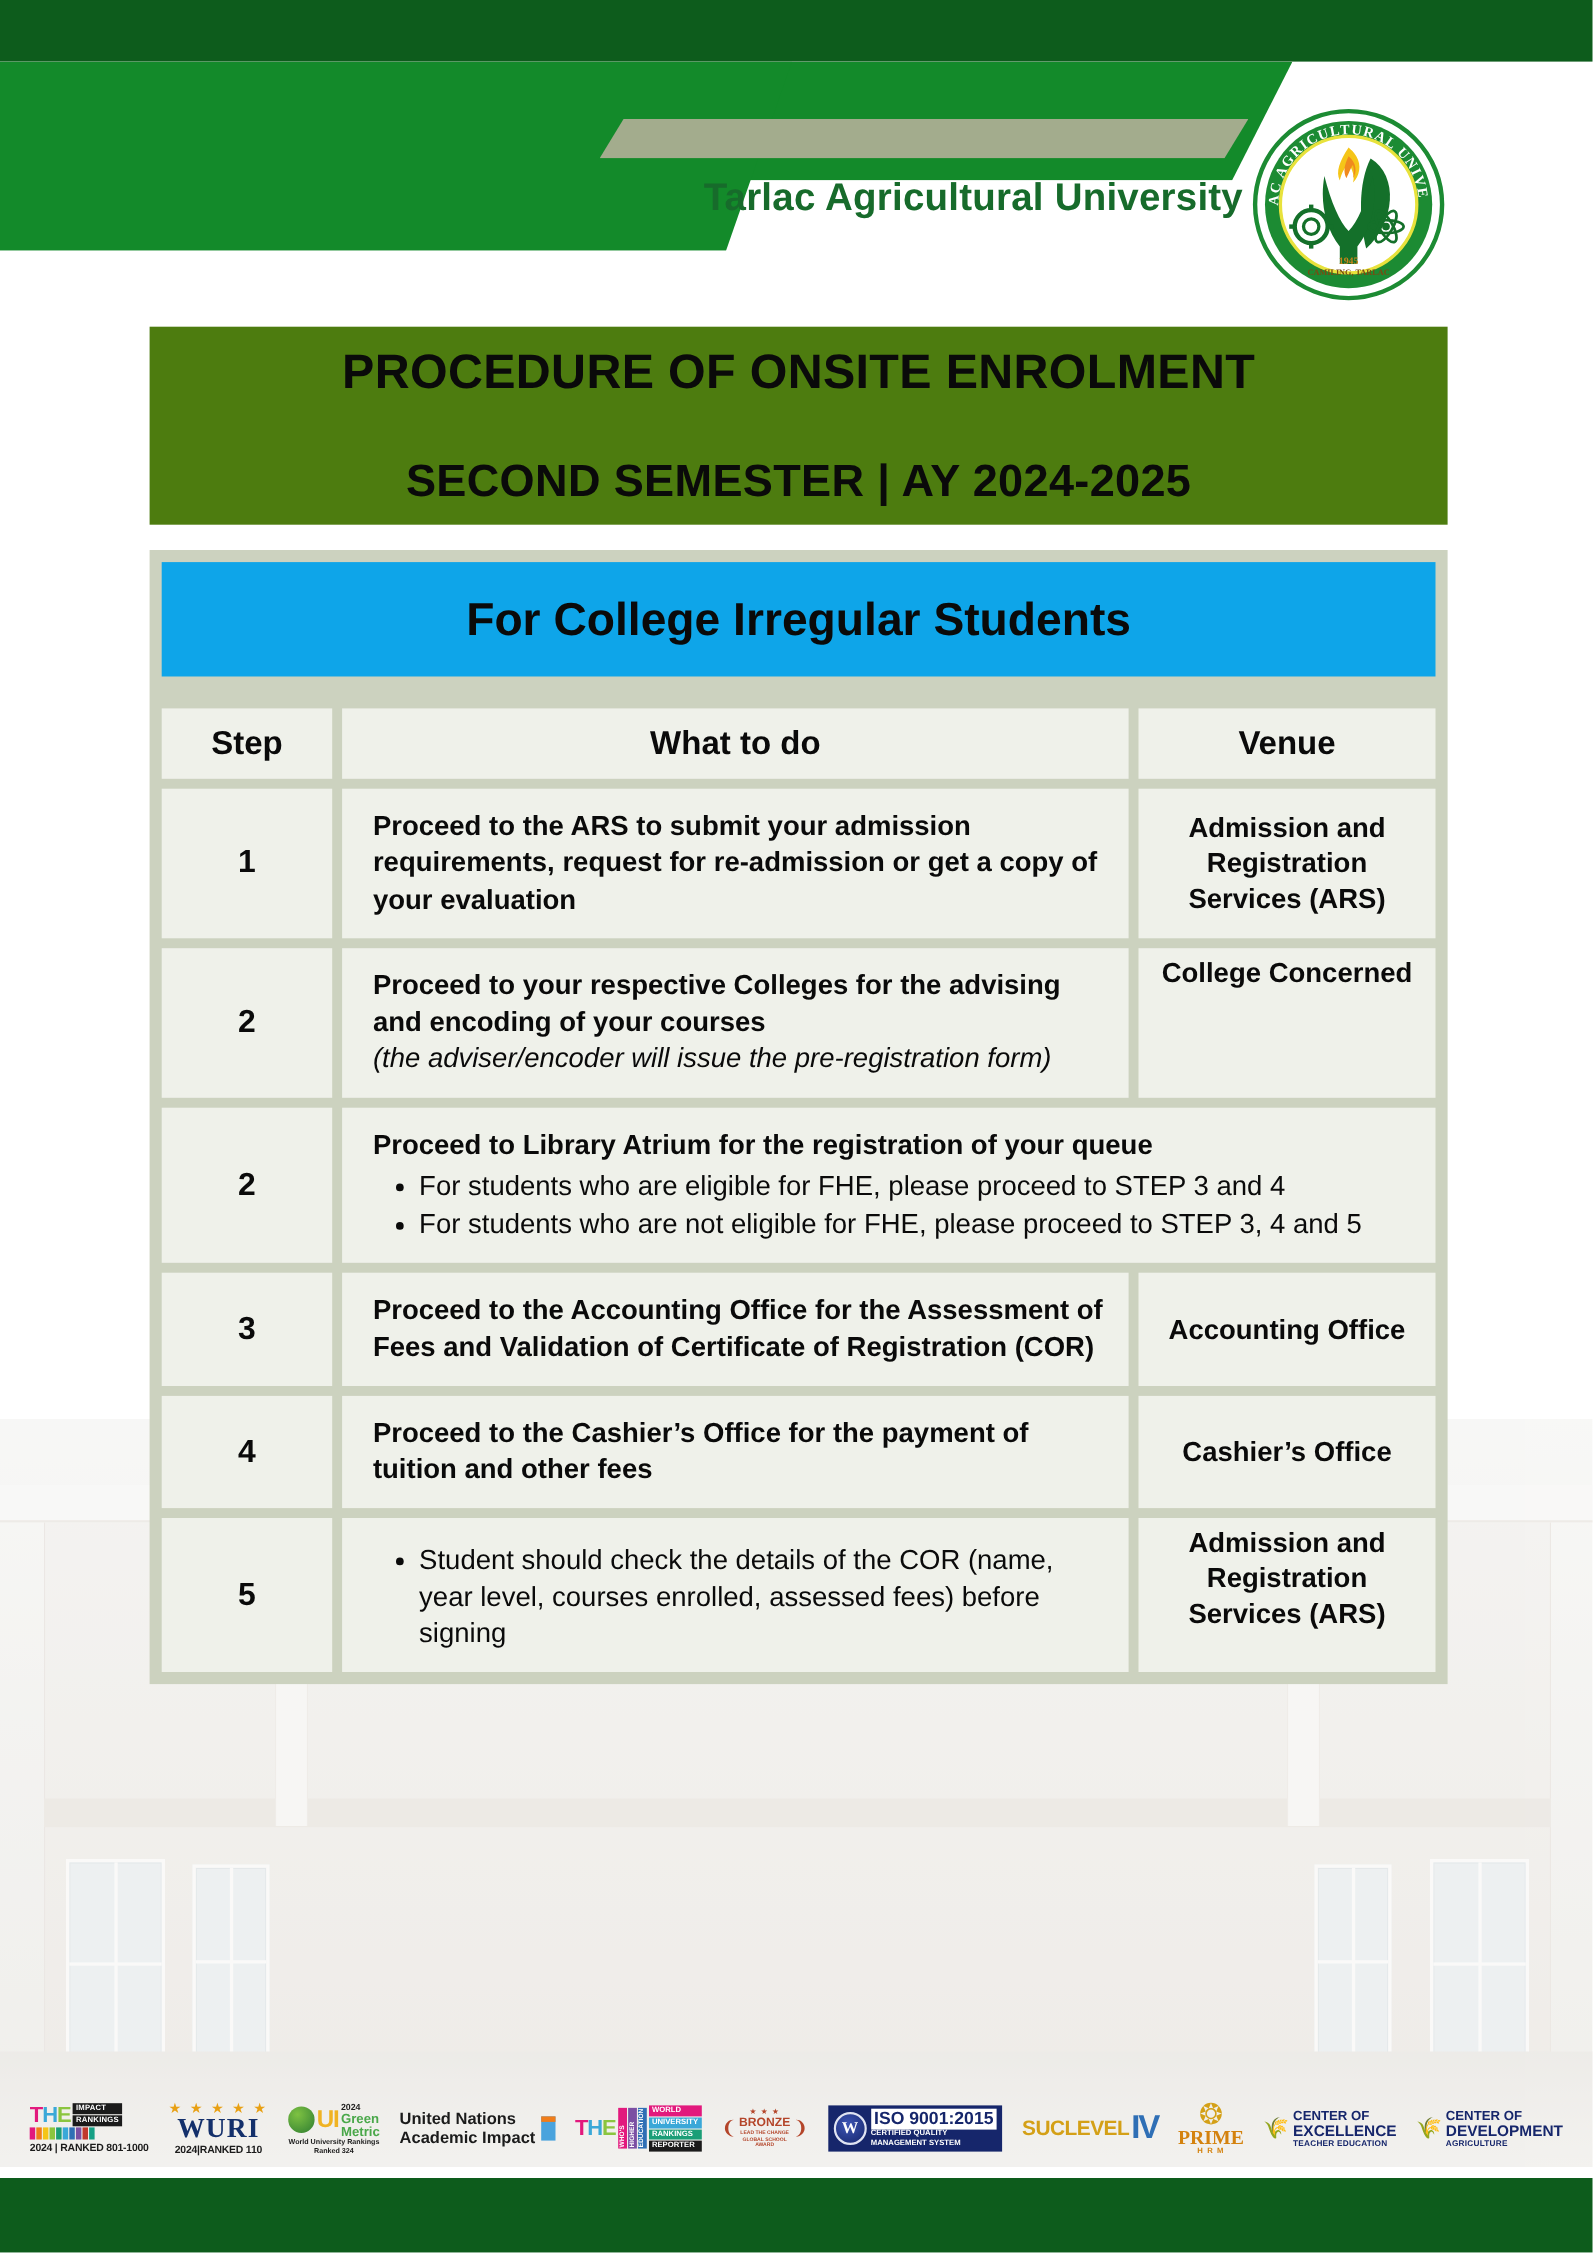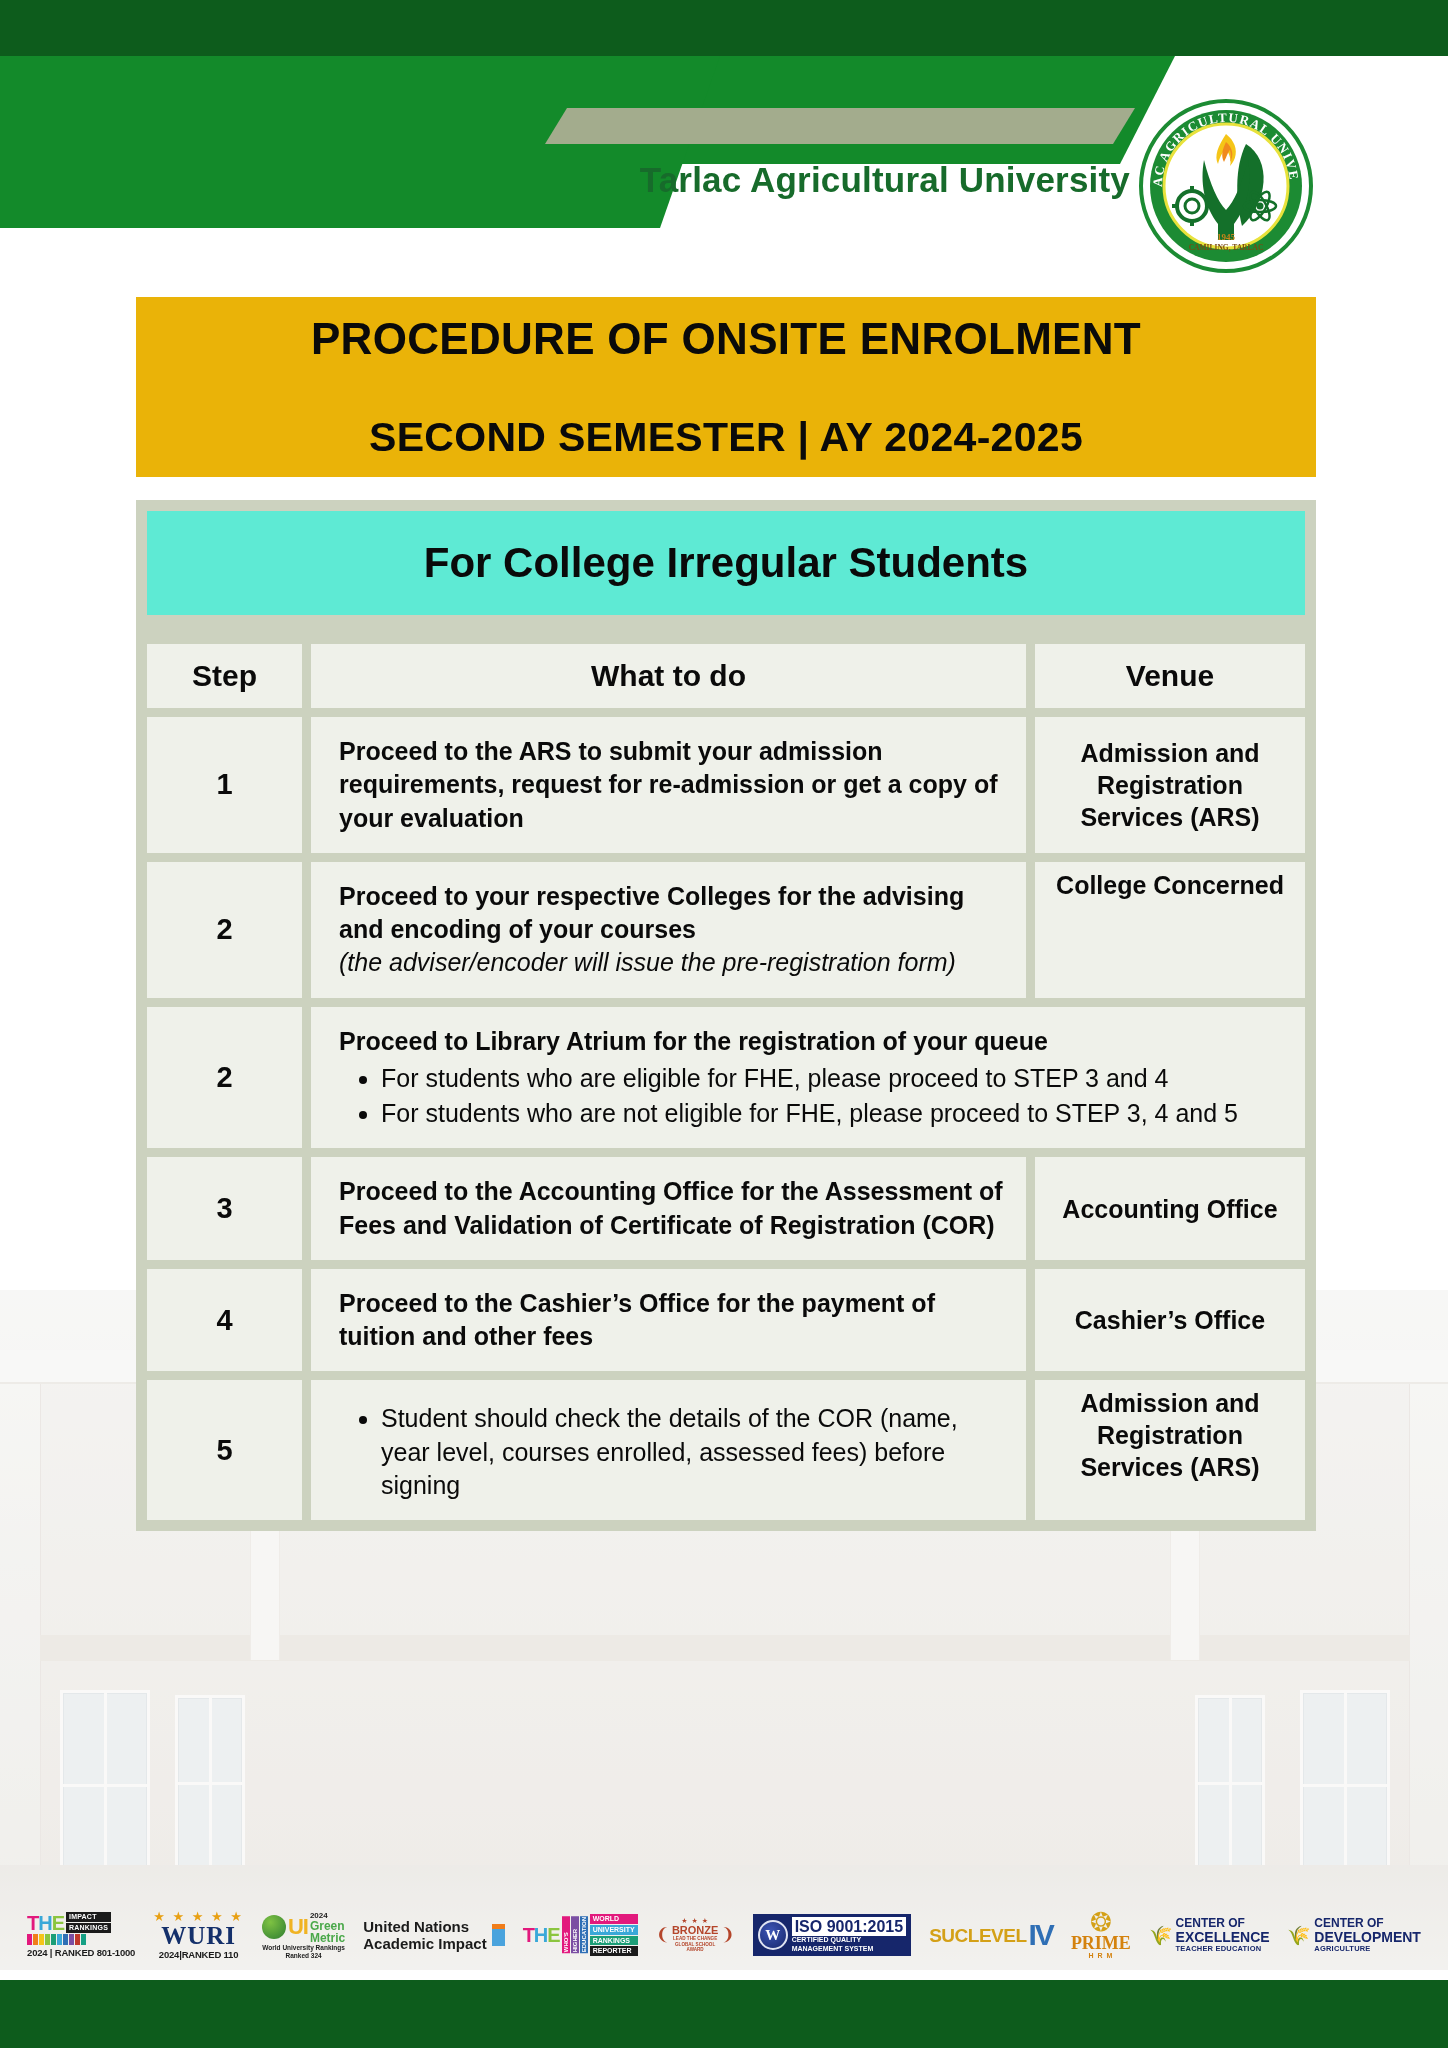--- a/index.html
+++ b/index.html
@@ -128,21 +128,21 @@
     left: 1138px; top: 98px;
     width: 176px; height: 176px;
     z-index: 9;
   }
 
   
   .title-banner {
     position: absolute;
     left: 136px; top: 297px;
     width: 1180px; height: 180px;
-    background: #eab308;
+    background: #4d7c0f;
     z-index: 10;
     display: flex;
     flex-direction: column;
     align-items: center;
     justify-content: center;
     gap: 10px;
   }
   .title-main {
     font-size: 44px;
     font-weight: bold;
@@ -162,21 +162,21 @@
   
   .table-wrap {
     position: absolute;
     left: 136px; top: 500px;
     width: 1180px;
     background: #ccd2bf;
     padding: 11px;
     z-index: 10;
   }
   .tbl-banner {
-    background: #5eead4;
+    background: #0ea5e9;
     height: 104px;
     display: flex;
     align-items: center;
     justify-content: center;
     margin-bottom: 9px;
   }
   .tbl-banner-text {
     font-size: 42px;
     font-weight: bold;
     color: #0a0a0a;

